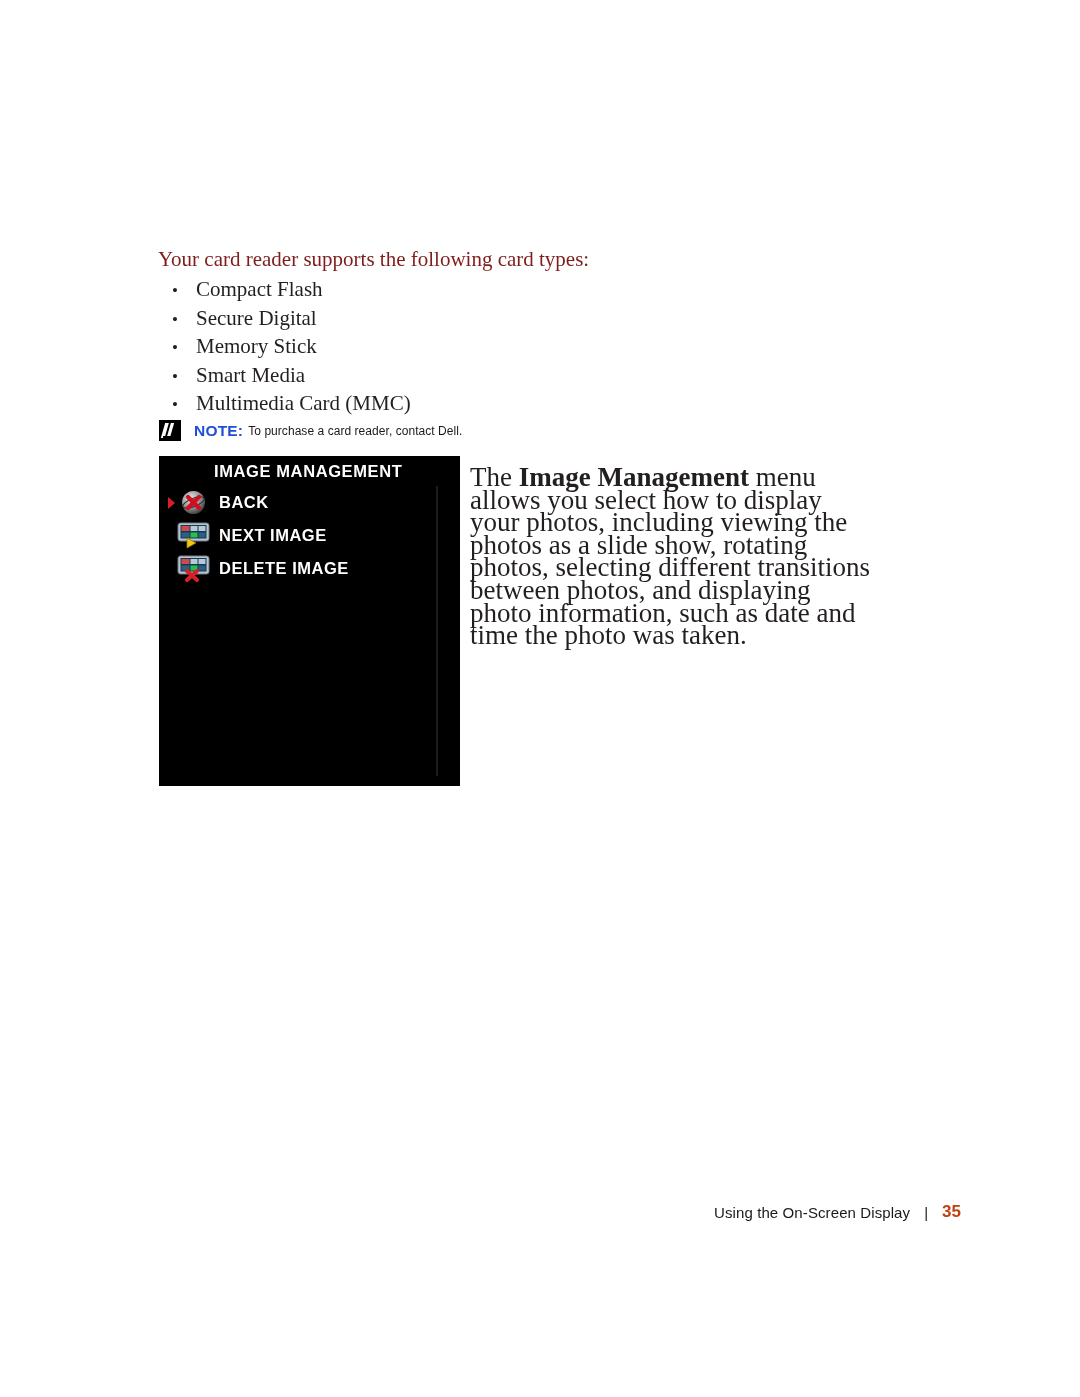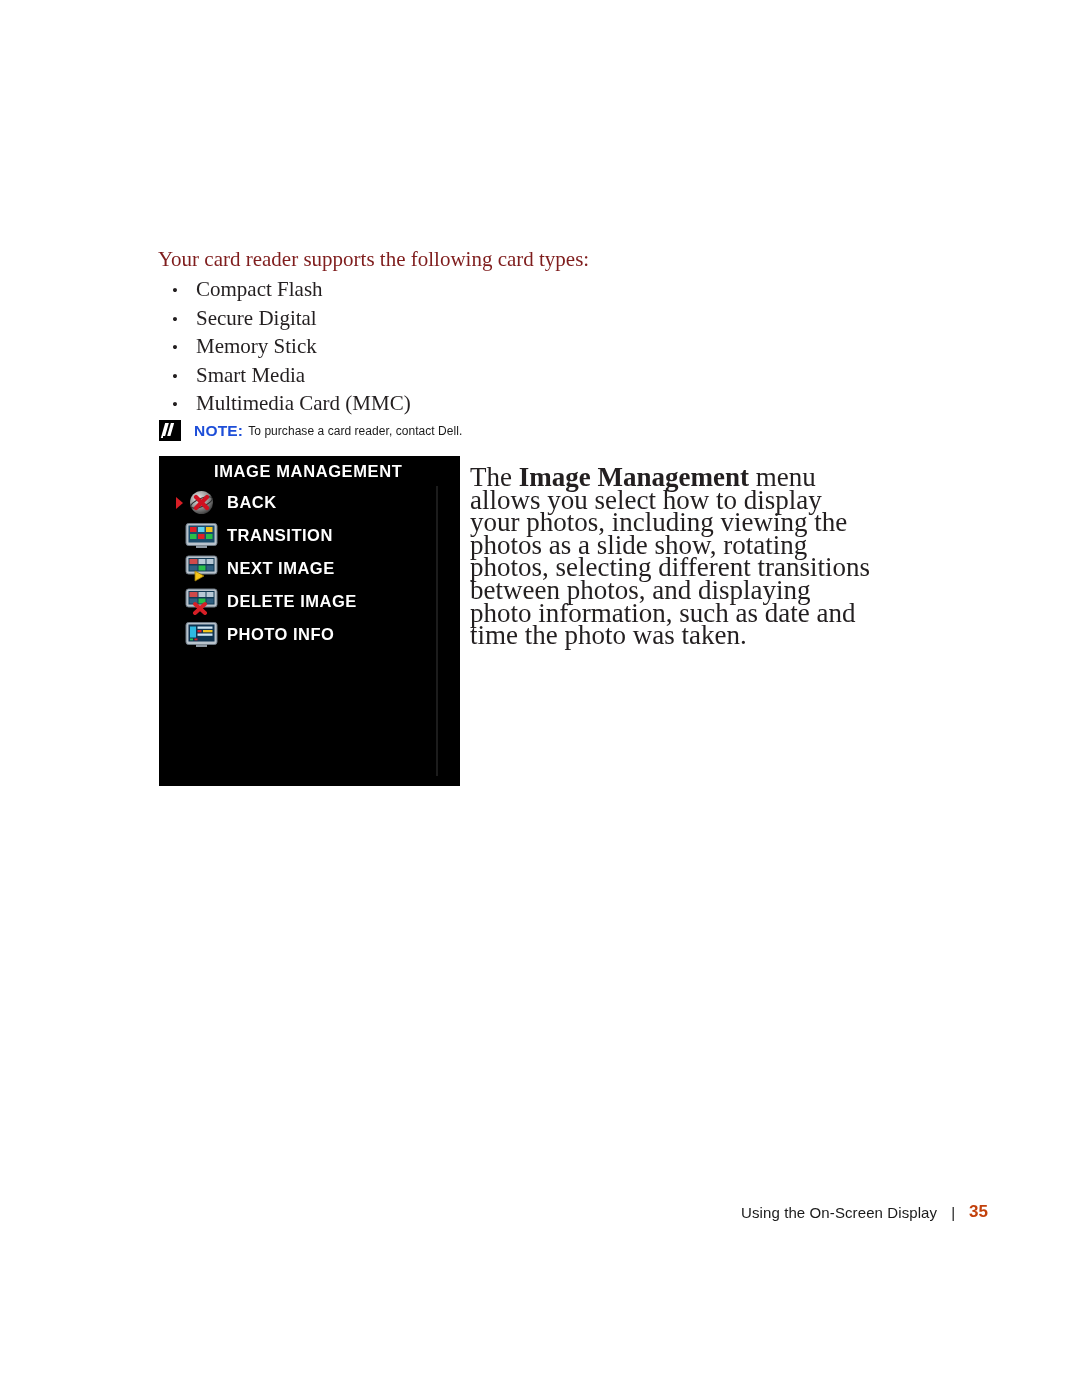--- a/index.html
+++ b/index.html
@@ -137,21 +137,21 @@
     padding-left: 55px;
     box-sizing: border-box;
     font-family: "Liberation Sans", sans-serif;
     font-weight: bold;
     font-size: 16.5px;
     letter-spacing: 0.6px;
     color: #ffffff;
   }
   .osd-list {
     position: absolute;
-    left: 12px;
+    left: 4px;
     top: 30px;
     width: 100%;
   }
   .osd-item {
     position: relative;
     height: 33px;
     display: flex;
     align-items: center;
   }
   .osd-marker {
@@ -197,21 +197,21 @@
   
   .footer {
     position: absolute;
     left: 0;
     top: 1200px;
     width: 1080px;
     height: 24px;
     display: flex;
     align-items: center;
     justify-content: flex-end;
-    padding-right: 92px;
+    padding-right: 119px;
     box-sizing: border-box;
     font-family: "Liberation Sans", sans-serif;
   }
   .footer-text {
     font-size: 15px;
     color: #1a1a1a;
     letter-spacing: 0.1px;
   }
   .footer-sep {
     margin: 0 14px;
@@ -284,36 +284,20 @@
           <g stroke="#cf1020" stroke-width="4.2" stroke-linecap="round">
             <line x1="11" y1="8" x2="22" y2="19"></line>
             <line x1="22" y1="8" x2="11" y2="19"></line>
           </g>
         </svg>
       </span>
       <span class="osd-label">BACK</span>
     </div>
 
 
-    <div class="osd-item">
-      <span class="osd-icon">
-        <svg viewBox="0 0 33 27" width="33" height="27">
-          <rect x="1" y="1.5" width="31" height="22" rx="2.5" fill="#b9c3cc" stroke="#6f7a85" stroke-width="1"></rect>
-          <rect x="3.5" y="3.5" width="26" height="17" fill="#1b4b6b"></rect>
-          <rect x="11" y="23.5" width="11" height="2.5" fill="#8e98a2"></rect>
-          <rect x="5" y="5" width="6.5" height="5" fill="#e01f26"></rect>
-          <rect x="13" y="5" width="6.5" height="5" fill="#5fd4f0"></rect>
-          <rect x="21" y="5" width="6.5" height="5" fill="#f2c21a"></rect>
-          <rect x="5" y="12" width="6.5" height="5" fill="#28bf4a"></rect>
-          <rect x="13" y="12" width="6.5" height="5" fill="#e01f26"></rect>
-          <rect x="21" y="12" width="6.5" height="5" fill="#28bf4a"></rect>
-        </svg>
-      </span>
-      <span class="osd-label">TRANSITION</span>
-    </div>
 
     <div class="osd-item">
       <span class="osd-icon">
         <svg viewBox="0 0 33 27" width="33" height="27">
           <rect x="1" y="1" width="31" height="18" rx="2.5" fill="#b9c3cc" stroke="#6f7a85" stroke-width="1"></rect>
           <rect x="3.5" y="3" width="26" height="13.5" fill="#123a55"></rect>
           <rect x="4.5" y="4" width="8" height="5" fill="#cf4a4a"></rect>
           <rect x="13.5" y="4" width="7" height="5" fill="#b8c9d6"></rect>
           <rect x="21.5" y="4" width="7" height="5" fill="#b8c9d6"></rect>
           <rect x="13.5" y="10.5" width="7" height="5" fill="#28bf4a"></rect>
@@ -340,37 +324,20 @@
           <g stroke="#d61f26" stroke-width="4" stroke-linecap="round">
             <line x1="10" y1="16" x2="20" y2="25"></line>
             <line x1="20" y1="16" x2="10" y2="25"></line>
           </g>
         </svg>
       </span>
       <span class="osd-label">DELETE IMAGE</span>
     </div>
 
 
-    <div class="osd-item">
-      <span class="osd-icon">
-        <svg viewBox="0 0 33 27" width="33" height="27">
-          <rect x="1" y="1.5" width="31" height="22" rx="2.5" fill="#b9c3cc" stroke="#6f7a85" stroke-width="1"></rect>
-          <rect x="3.5" y="3.5" width="26" height="17" fill="#0f3350"></rect>
-          <rect x="11" y="23.5" width="11" height="2.5" fill="#8e98a2"></rect>
-          <rect x="5" y="5.5" width="6" height="11" fill="#2fb9e0"></rect>
-          <rect x="12.5" y="5.5" width="15" height="2.3" fill="#cfe4f2"></rect>
-          <rect x="12.5" y="9" width="4" height="2.3" fill="#e01f26"></rect>
-          <rect x="18" y="9" width="9.5" height="2.3" fill="#f2c21a"></rect>
-          <rect x="12.5" y="12.5" width="15" height="2.3" fill="#cfe4f2"></rect>
-          <rect x="5" y="17.5" width="3" height="1.8" fill="#28bf4a"></rect>
-          <rect x="9.5" y="17.5" width="3" height="1.8" fill="#e01f26"></rect>
-        </svg>
-      </span>
-      <span class="osd-label">PHOTO INFO</span>
-    </div>
 
 
   </div>
 </div>
 
 <div class="para">
   <span>The </span><b>Image Management</b><span> menu allows you select how to display your photos, including viewing the photos as a slide show, rotating photos, selecting different transitions between photos, and displaying photo information, such as date and time the photo was taken.</span>
 </div>
 
 <div class="footer">

